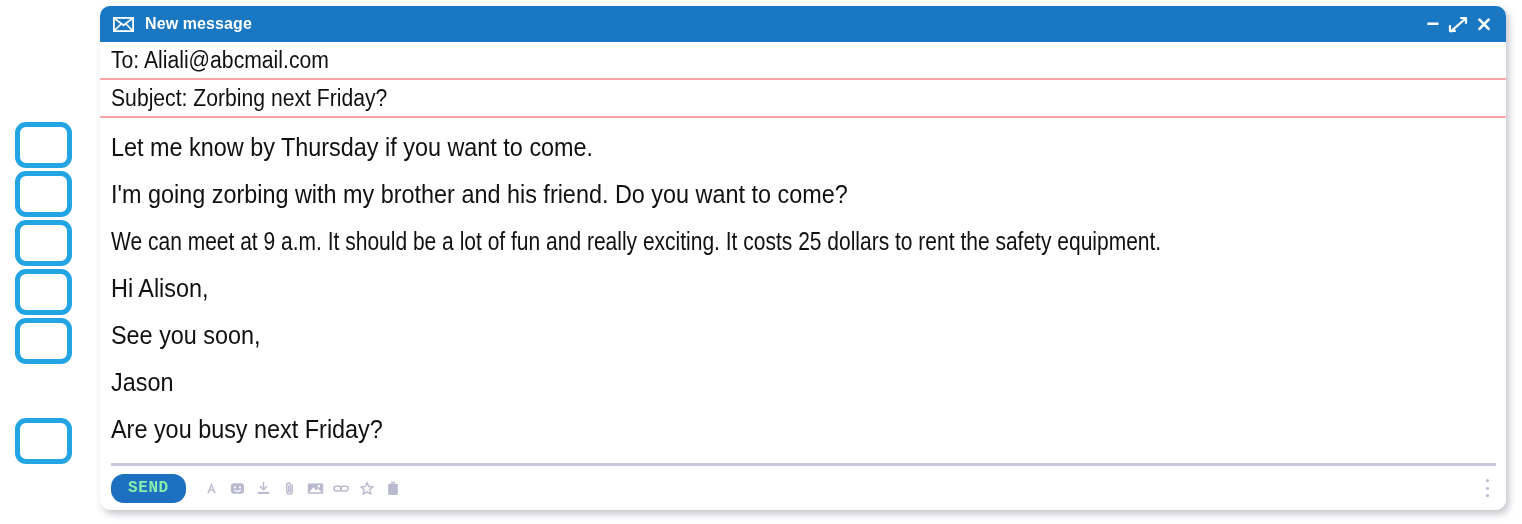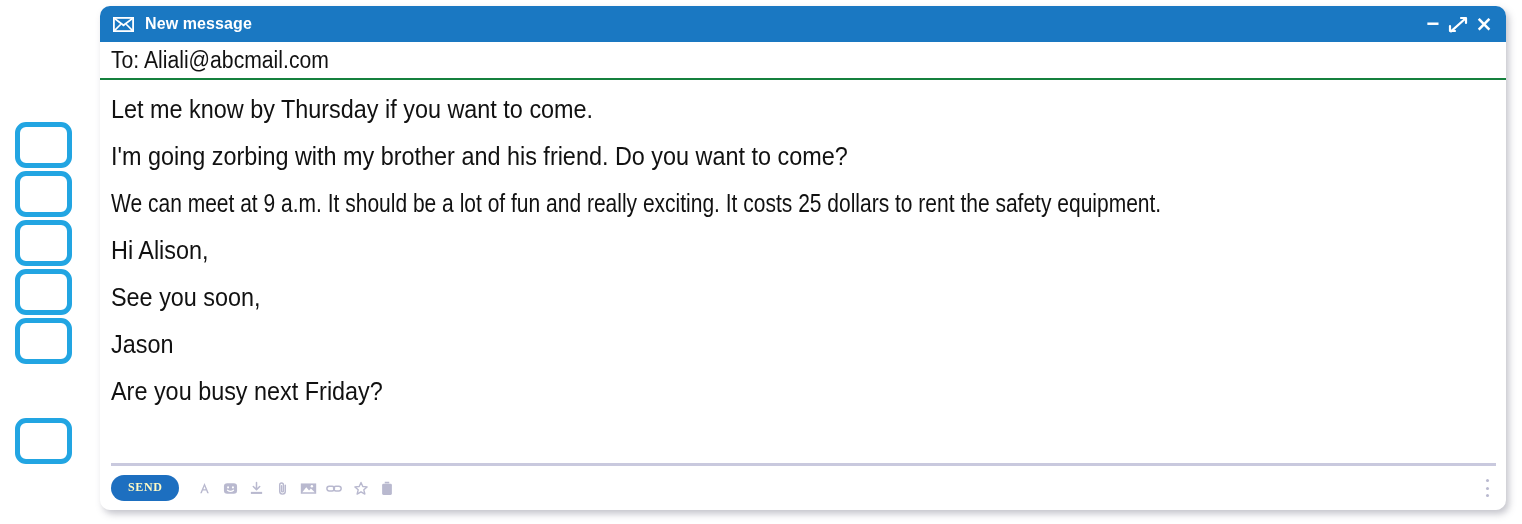--- a/index.html
+++ b/index.html
@@ -98,21 +98,21 @@
     font-weight: bold;
     font-family: "DejaVu Sans", sans-serif;
   }
 
   
   .field-row {
     height: 36px;
     display: flex;
     align-items: center;
     padding-left: 11px;
-    border-bottom: 2px solid #15803d;
+    border-bottom: 2px solid #fca5a5;
     flex: none;
   }
   .field-text {
     font-family: "Liberation Sans Narrow", "Liberation Sans", sans-serif;
     font-stretch: condensed;
     font-size: 23px;
     color: #111111;
     white-space: nowrap;
     transform: scaleX(0.92);
     transform-origin: left center;
@@ -146,29 +146,29 @@
     flex: none;
     height: 44px;
     border-top: 3px solid #c9c9de;
     margin: 0 10px 0 11px;
     display: flex;
     align-items: center;
     position: relative;
   }
   #send-button {
     background: #1d6fc0;
-    color: #fef9c3;
-    font-size: 12px;
+    color: #86efac;
+    font-size: 16px;
     font-weight: bold;
     letter-spacing: 0.6px;
     border-radius: 13px;
     padding: 5px 17px 6px;
     margin-right: 17px;
     border: none;
-    font-family: Liberation Serif, serif;
+    font-family: Liberation Mono, monospace;
   }
   #compose-tools {
     display: flex;
     align-items: center;
     gap: 9px;
   }
   .tool-icon {
     width: 17px;
     height: 17px;
     color: #b9b9cf;
@@ -226,20 +226,23 @@
         <path d="M7 17 L2 17 L2 12" fill="none" stroke="#ffffff" stroke-width="2.2" stroke-linecap="round" stroke-linejoin="round"></path>
         <path d="M17.2 4.8 L3 17.4" fill="none" stroke="#ffffff" stroke-width="2.2" stroke-linecap="round"></path>
       </svg>
     </span>
     <span class="win-ctrl" id="close-button">×</span>
   </div>
 
   <div class="field-row">
     <span class="field-text">To: Aliali@abcmail.com</span>
   </div>
+  <div class="field-row">
+    <span class="field-text">Subject: Zorbing next Friday?</span>
+  </div>
 
   <div id="message-body">
       <div class="body-line">Let me know by Thursday if you want to come.</div>
       <div class="body-line">I'm going zorbing with my brother and his friend. Do you want to come?</div>
       <div class="body-line tight">We can meet at 9 a.m. It should be a lot of fun and really exciting. It costs 25 dollars to rent the safety equipment.</div>
       <div class="body-line">Hi Alison,</div>
       <div class="body-line">See you soon,</div>
       <div class="body-line">Jason</div>
       <div class="body-line">Are you busy next Friday?</div>
     </div>

